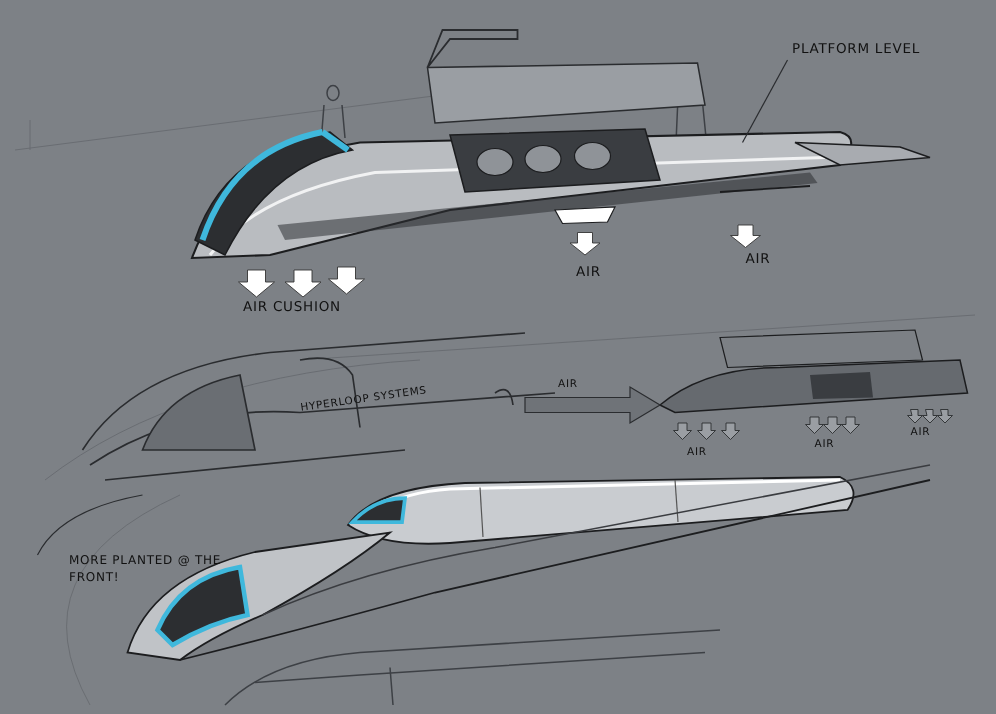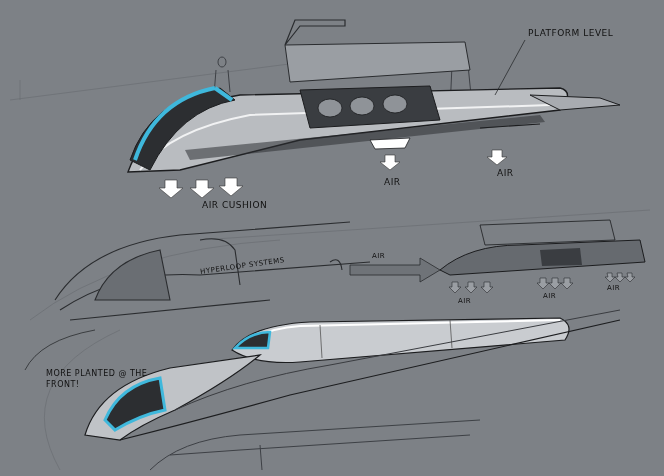--- a/index.html
+++ b/index.html
@@ -111,21 +111,21 @@
   <g fill="none" stroke="#3d4045" stroke-width="1">
     <path d="M150 470 Q180 440 240 435 L480 420"></path>
     <path d="M170 455 L240 450 L470 435"></path>
     <path d="M260 445 L262 470"></path>
   </g>
 
   <path d="M25 370 Q40 340 95 330" fill="none" stroke="#2a2c2f" stroke-width="0.8"></path>
 </svg>
 
 <div class="label" style="left:528px;top:28px;">Platform Level</div>
-<div class="label" style="left:162px;top:200px;margin-left:40px;">Air Cushion</div>
+<div class="label" style="left:162px;top:200px;">Air Cushion</div>
 <div class="label" style="left:384px;top:177px;">Air</div>
 <div class="label" style="left:497px;top:168px;">Air</div>
 <div class="label small" style="left:200px;top:262px;transform:rotate(-8deg);">Hyperloop Systems</div>
 <div class="label small" style="left:372px;top:252px;">Air</div>
 <div class="label small" style="left:458px;top:297px;">Air</div>
 <div class="label small" style="left:543px;top:292px;">Air</div>
 <div class="label small" style="left:607px;top:284px;">Air</div>
 <div class="label" style="left:46px;top:368px;width:120px;font-size:8px;">More planted @ the front!</div>
 </div>
 

